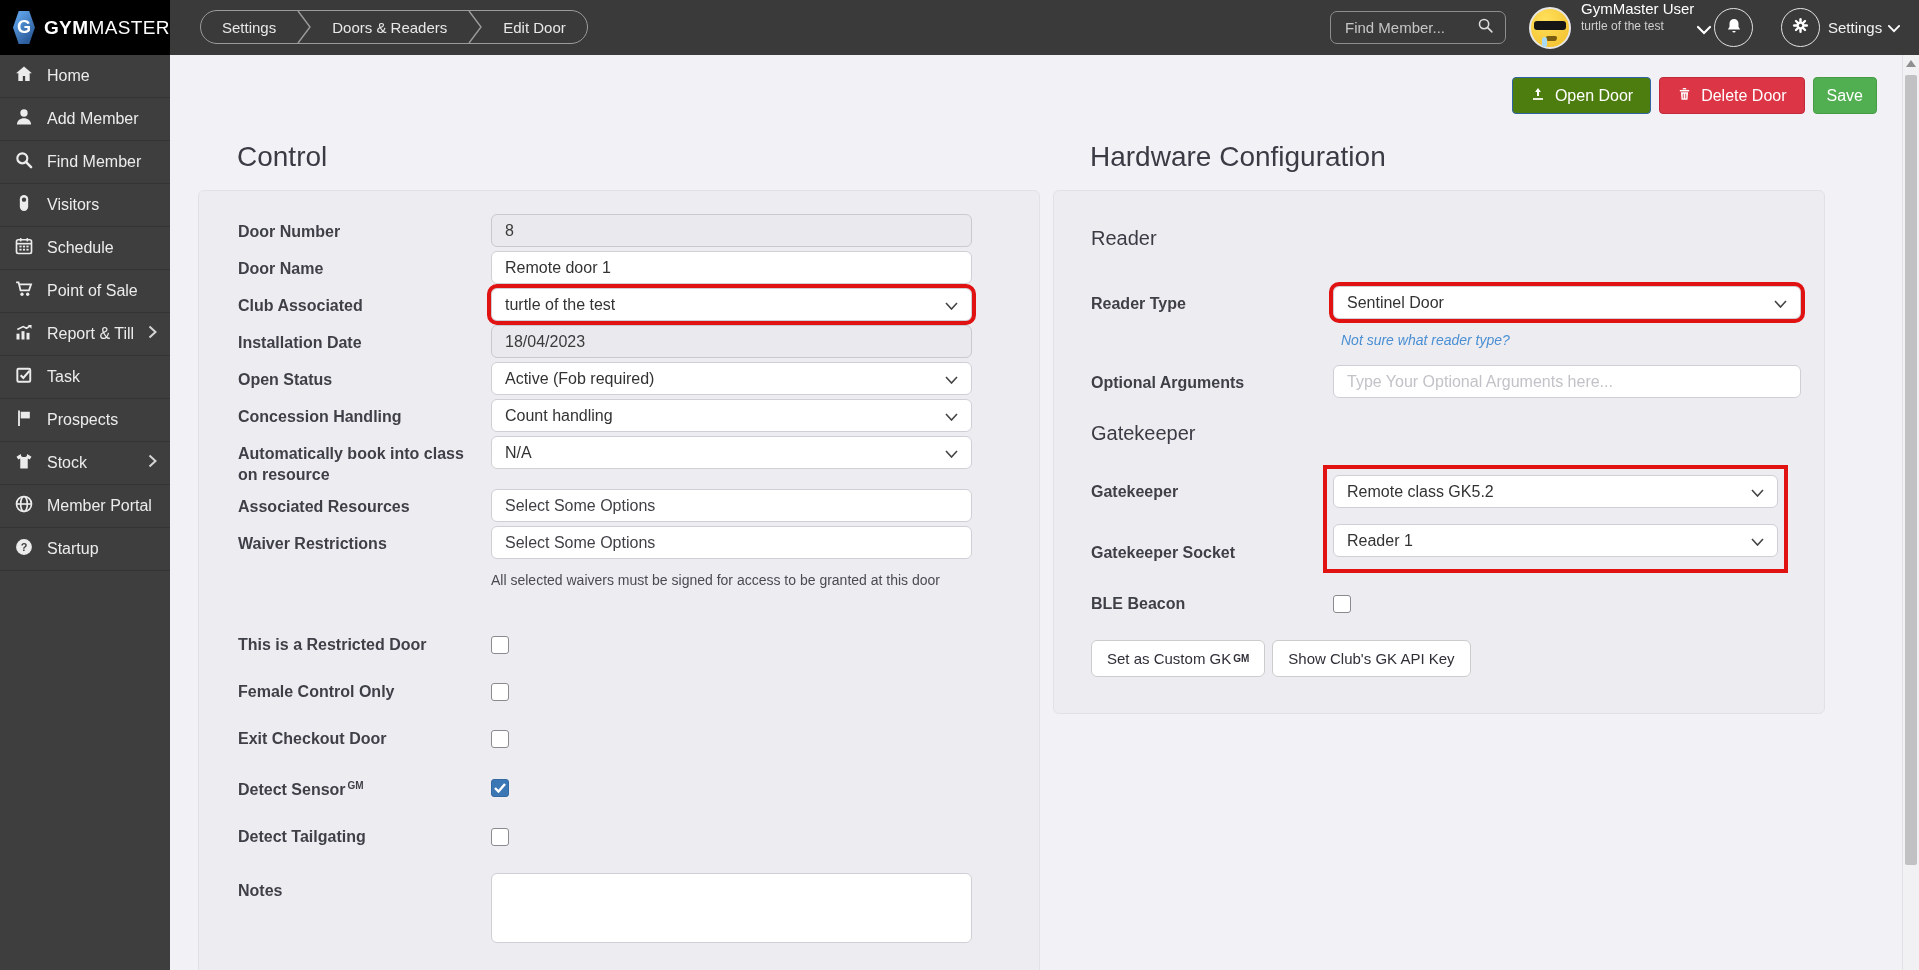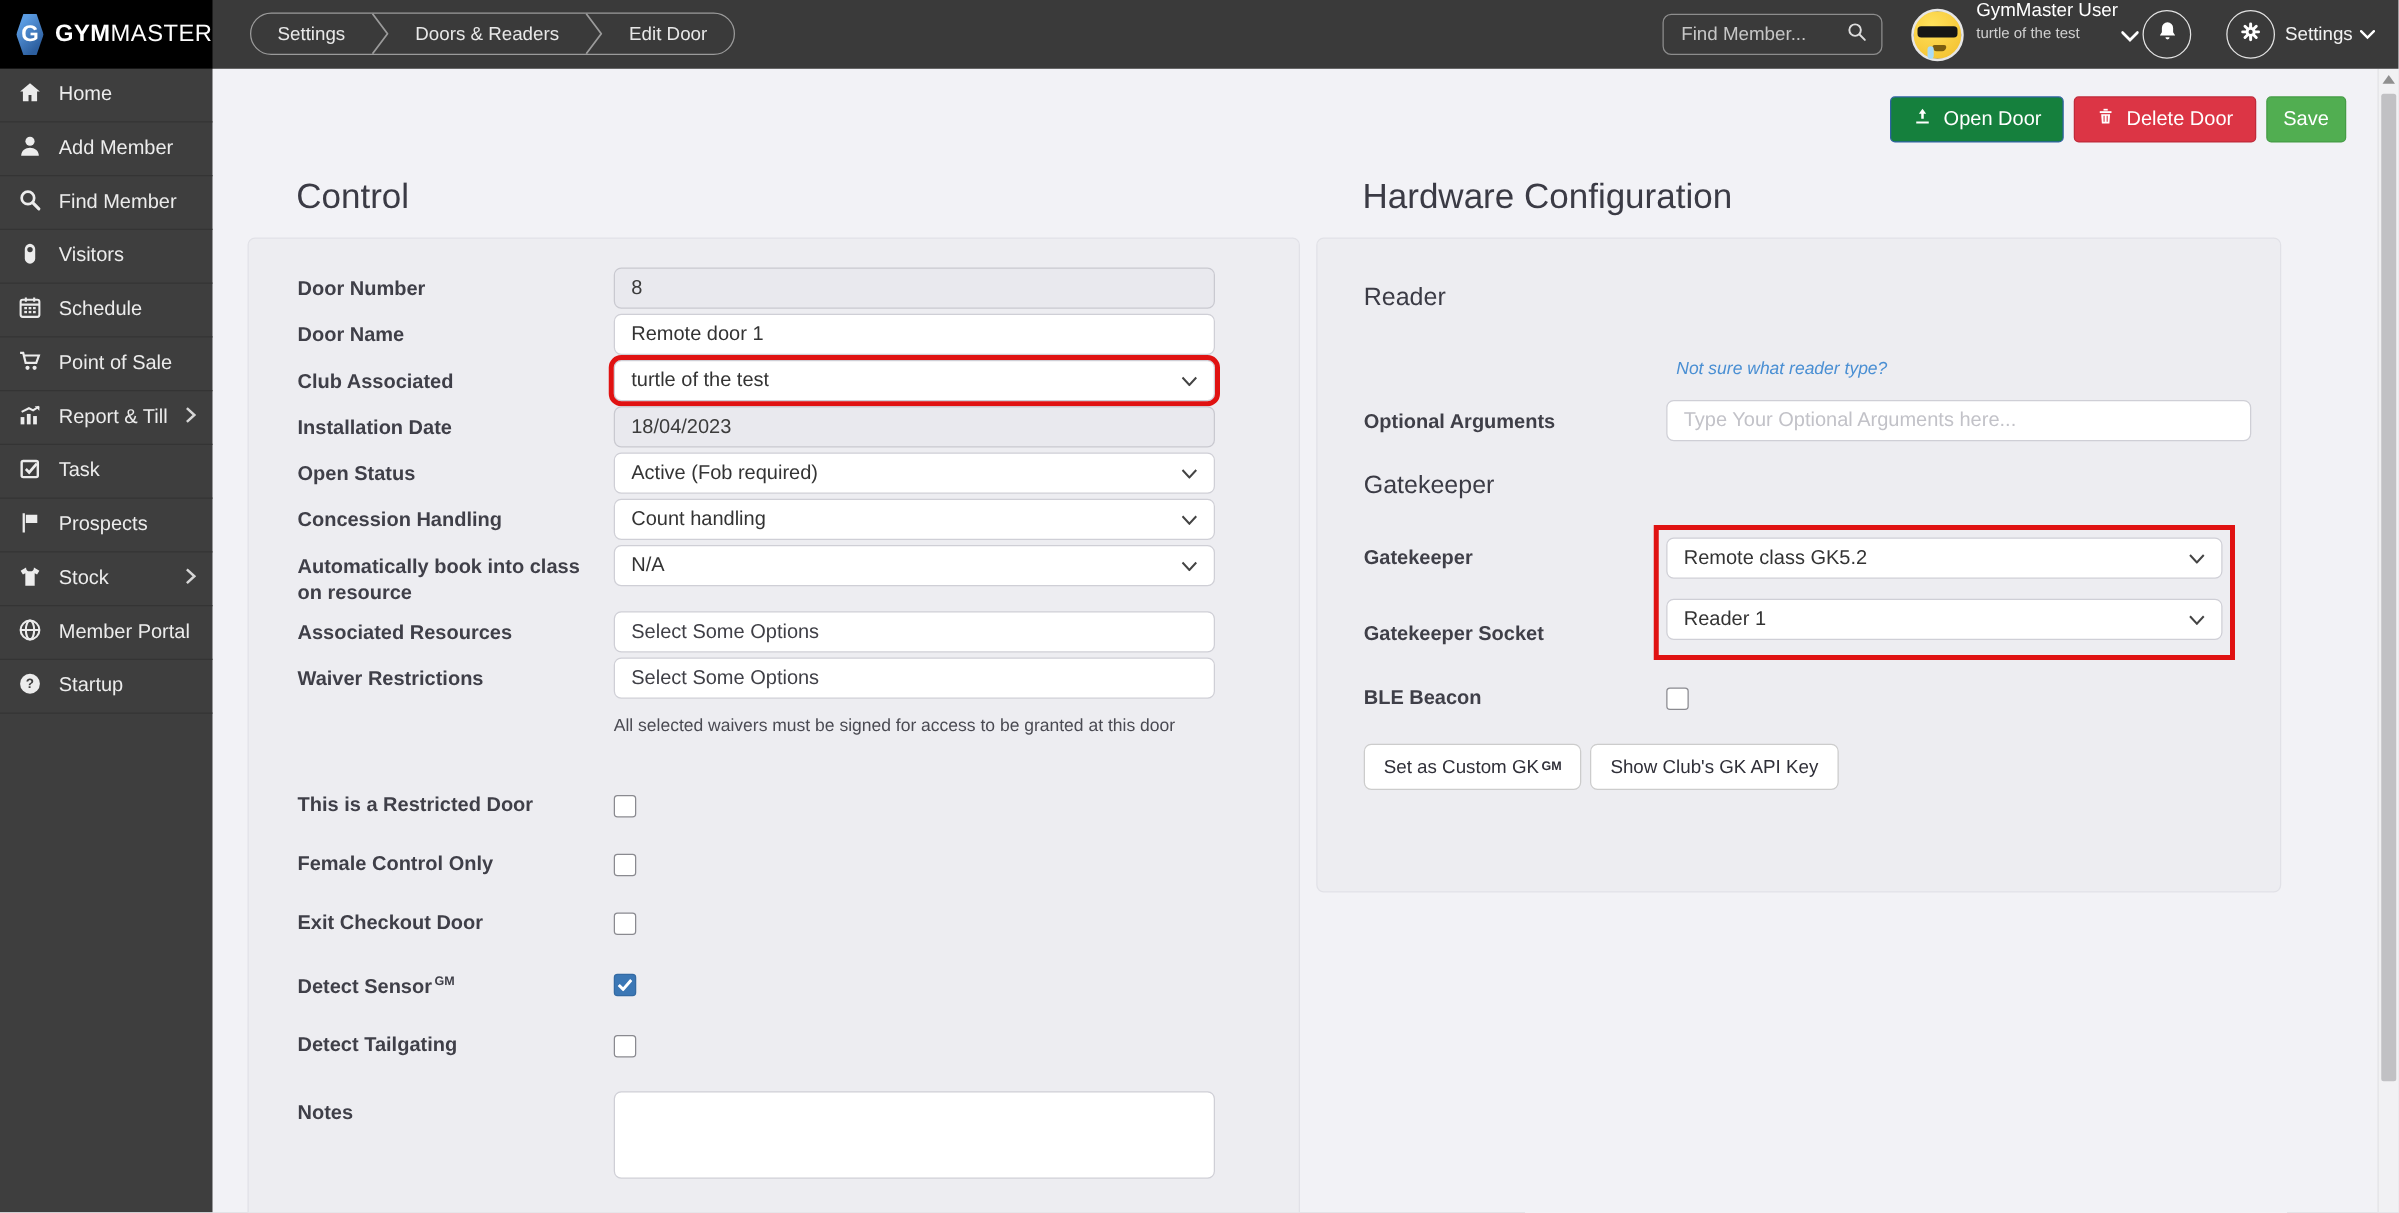--- a/index.html
+++ b/index.html
@@ -40,21 +40,21 @@
   
   .sb{position:absolute;right:0;top:55px;width:17px;bottom:0;background:#f1f1f3;border-left:1px solid #e2e2e6}
   .sb .up{height:17px;display:flex;align-items:center;justify-content:center;cursor:pointer}
   .sb .up i{width:0;height:0;border-left:5px solid transparent;border-right:5px solid transparent;border-bottom:7px solid #8f8f8f}
   .sb .thumb{position:absolute;left:2px;right:2px;top:20px;height:790px;background:#c1c1c4;border-radius:2px;cursor:pointer}
 
   
   .main{position:absolute;left:170px;top:55px;right:17px;bottom:0}
   .actions{position:absolute;top:22px;right:25px;display:flex;gap:8px}
   .btn{height:37px;border-radius:4px;color:#fff;font-size:16px;display:flex;align-items:center;gap:9px;padding:0 17px;cursor:pointer;border:1px solid transparent;white-space:nowrap}
-  .btn-open{background:#15803d;border-color:#2f63a2}
+  .btn-open{background:#4d7c0f;border-color:#2f63a2}
   .btn-del{background:#dc3545;border-color:#c02a3a}
   .btn-save{background:#51ae51;border-color:#459c45;padding:0 13px}
 
   .columns{position:absolute;left:28px;top:85px;display:flex;gap:13px}
   .col h1{font-size:28px;font-weight:400;color:#3b3b45;margin-bottom:17px;line-height:33px}
   .col-l h1{padding-left:39px}.col-r h1{padding-left:37px}
   .card{background:#ededf1;border:1px solid #e1e1e7;border-radius:6px}
   .card-l{width:842px;height:1100px;padding:23px 30px 0 39px}
   .card-r{width:772px;height:524px;padding:0 40px 0 37px}
 
@@ -435,20 +435,31 @@
 
         </div>
       </div>
 
       <div class="col col-r">
         <h1>Hardware Configuration</h1>
         <div class="card card-r">
 
           <div class="h2 reader">Reader</div>
 
+          <div class="frow" style="margin-bottom:12px">
+            <div class="lbl">Reader Type</div>
+            <div class="ctl">
+              <div class="sel hl">
+                <span>Sentinel Door</span>
+                <span><svg width="13" height="8" viewBox="0 0 13 8">
+                      <polyline points="1,1 6.5,7 12,1" fill="none" stroke="#444" stroke-width="1.6"></polyline>
+                    </svg></span>
+              </div>
+            </div>
+          </div>
 
           <div class="linkrow"><span class="link">Not sure what reader type?</span></div>
 
           <div class="frow">
             <div class="lbl">Optional Arguments</div>
             <div class="ctl">
                 <input class="inp" placeholder="Type Your Optional Arguments here..." style="">
               </div>
           </div>
 

